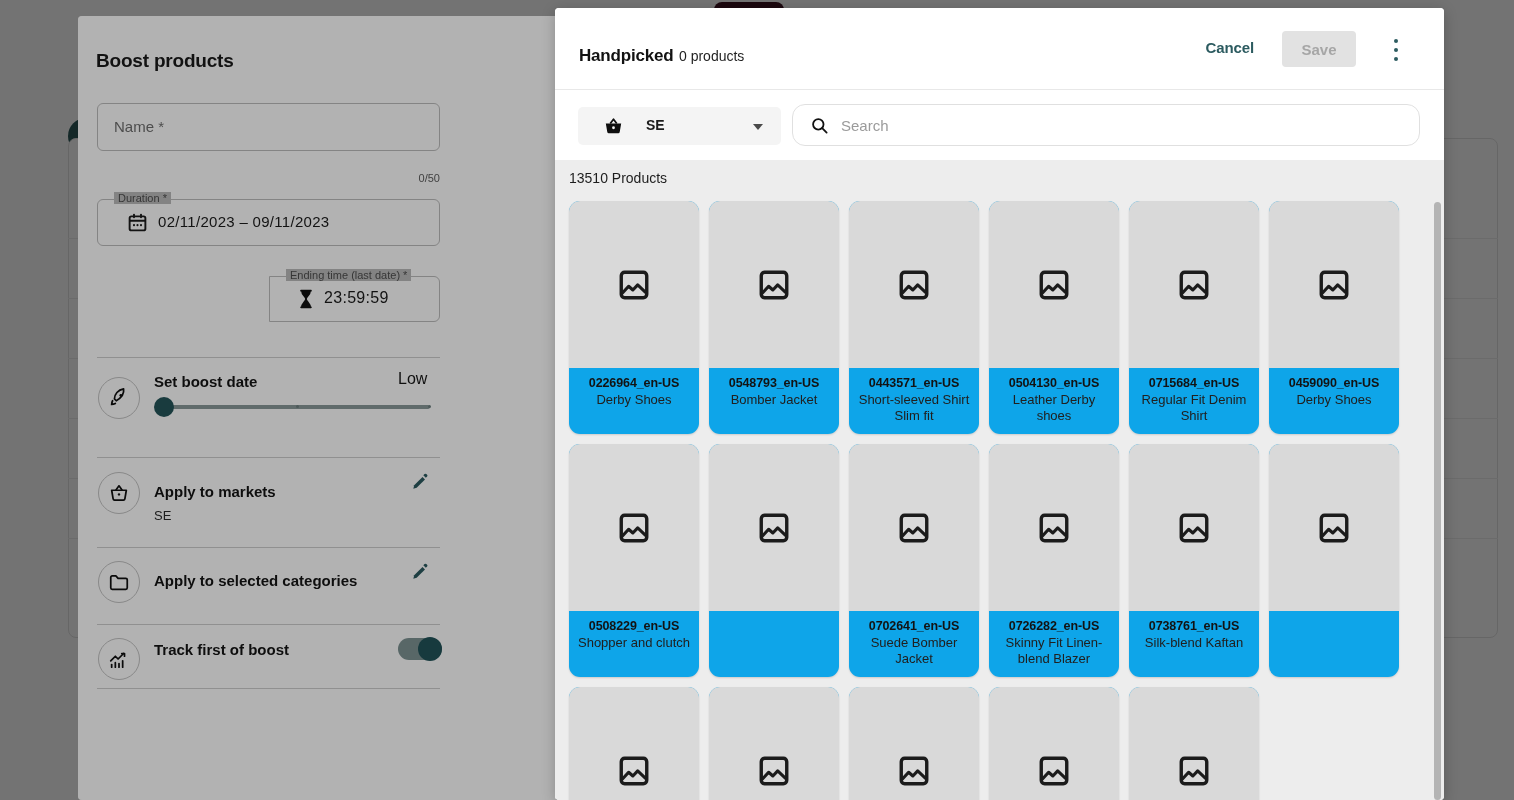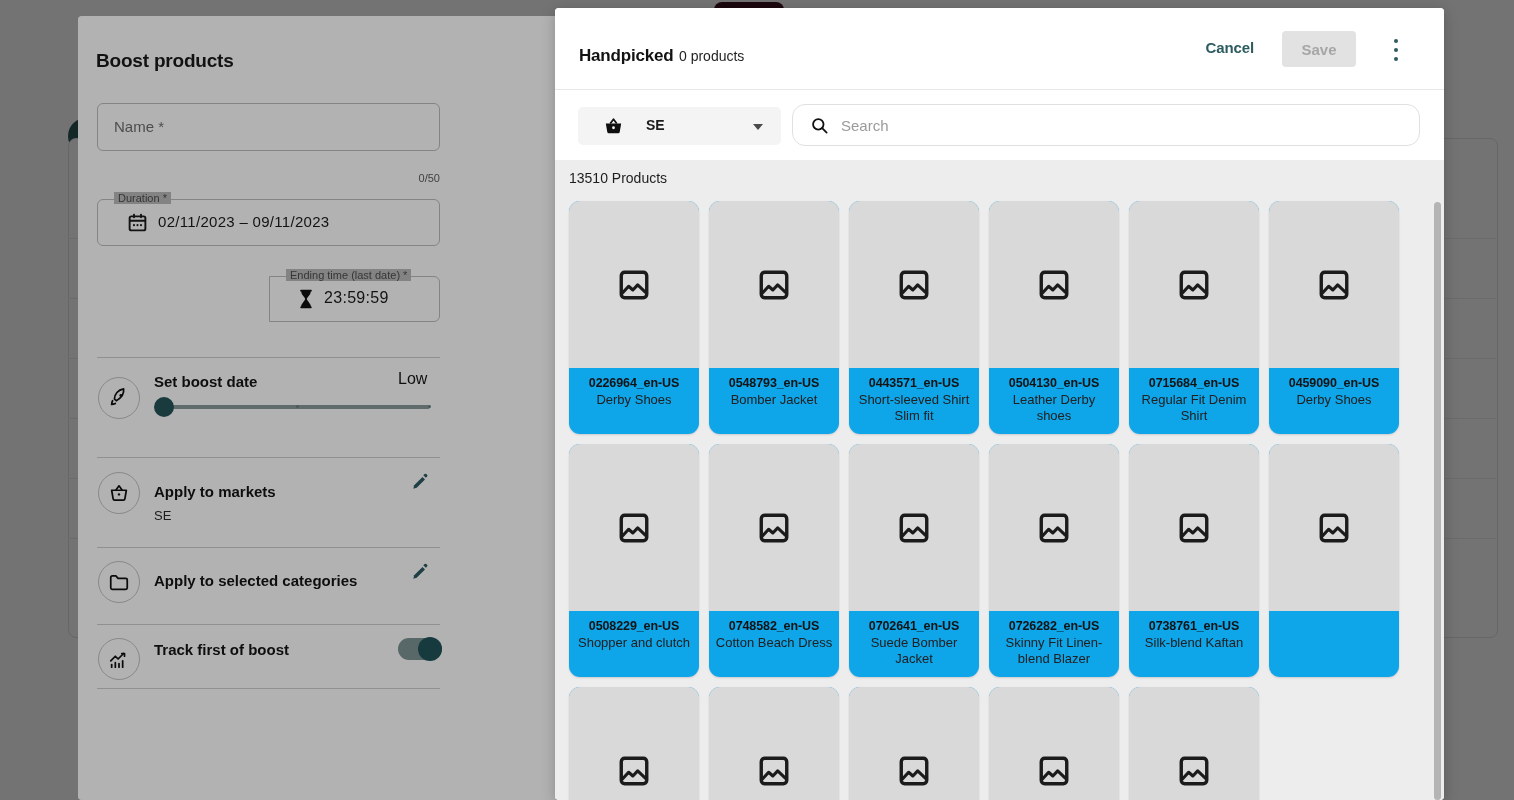--- a/index.html
+++ b/index.html
@@ -438,24 +438,20 @@
               <div class="nm">Shopper and clutch</div>
             </div>
           </div>
           <div class="card">
             <div class="thumb">
               <svg width="34" height="34" viewBox="0 0 24 24">
                 <rect x="3" y="3" width="18" height="18" rx="2.4" fill="none" stroke="#1b1b1b" stroke-width="2.4"></rect>
                 <path d="M4 17.5l4.2-4.6 3 2.6 3.4-3.6L20 17" fill="none" stroke="#1b1b1b" stroke-width="2.2" stroke-linejoin="round" stroke-linecap="round"></path>
               </svg>
             </div>
-            <div class="meta">
-              <div class="sku">0748582_en-US</div>
-              <div class="nm">Cotton Beach Dress</div>
-            </div>
           </div>
           <div class="card">
             <div class="thumb">
               <svg width="34" height="34" viewBox="0 0 24 24">
                 <rect x="3" y="3" width="18" height="18" rx="2.4" fill="none" stroke="#1b1b1b" stroke-width="2.4"></rect>
                 <path d="M4 17.5l4.2-4.6 3 2.6 3.4-3.6L20 17" fill="none" stroke="#1b1b1b" stroke-width="2.2" stroke-linejoin="round" stroke-linecap="round"></path>
               </svg>
             </div>
             <div class="meta">
               <div class="sku">0702641_en-US</div>

